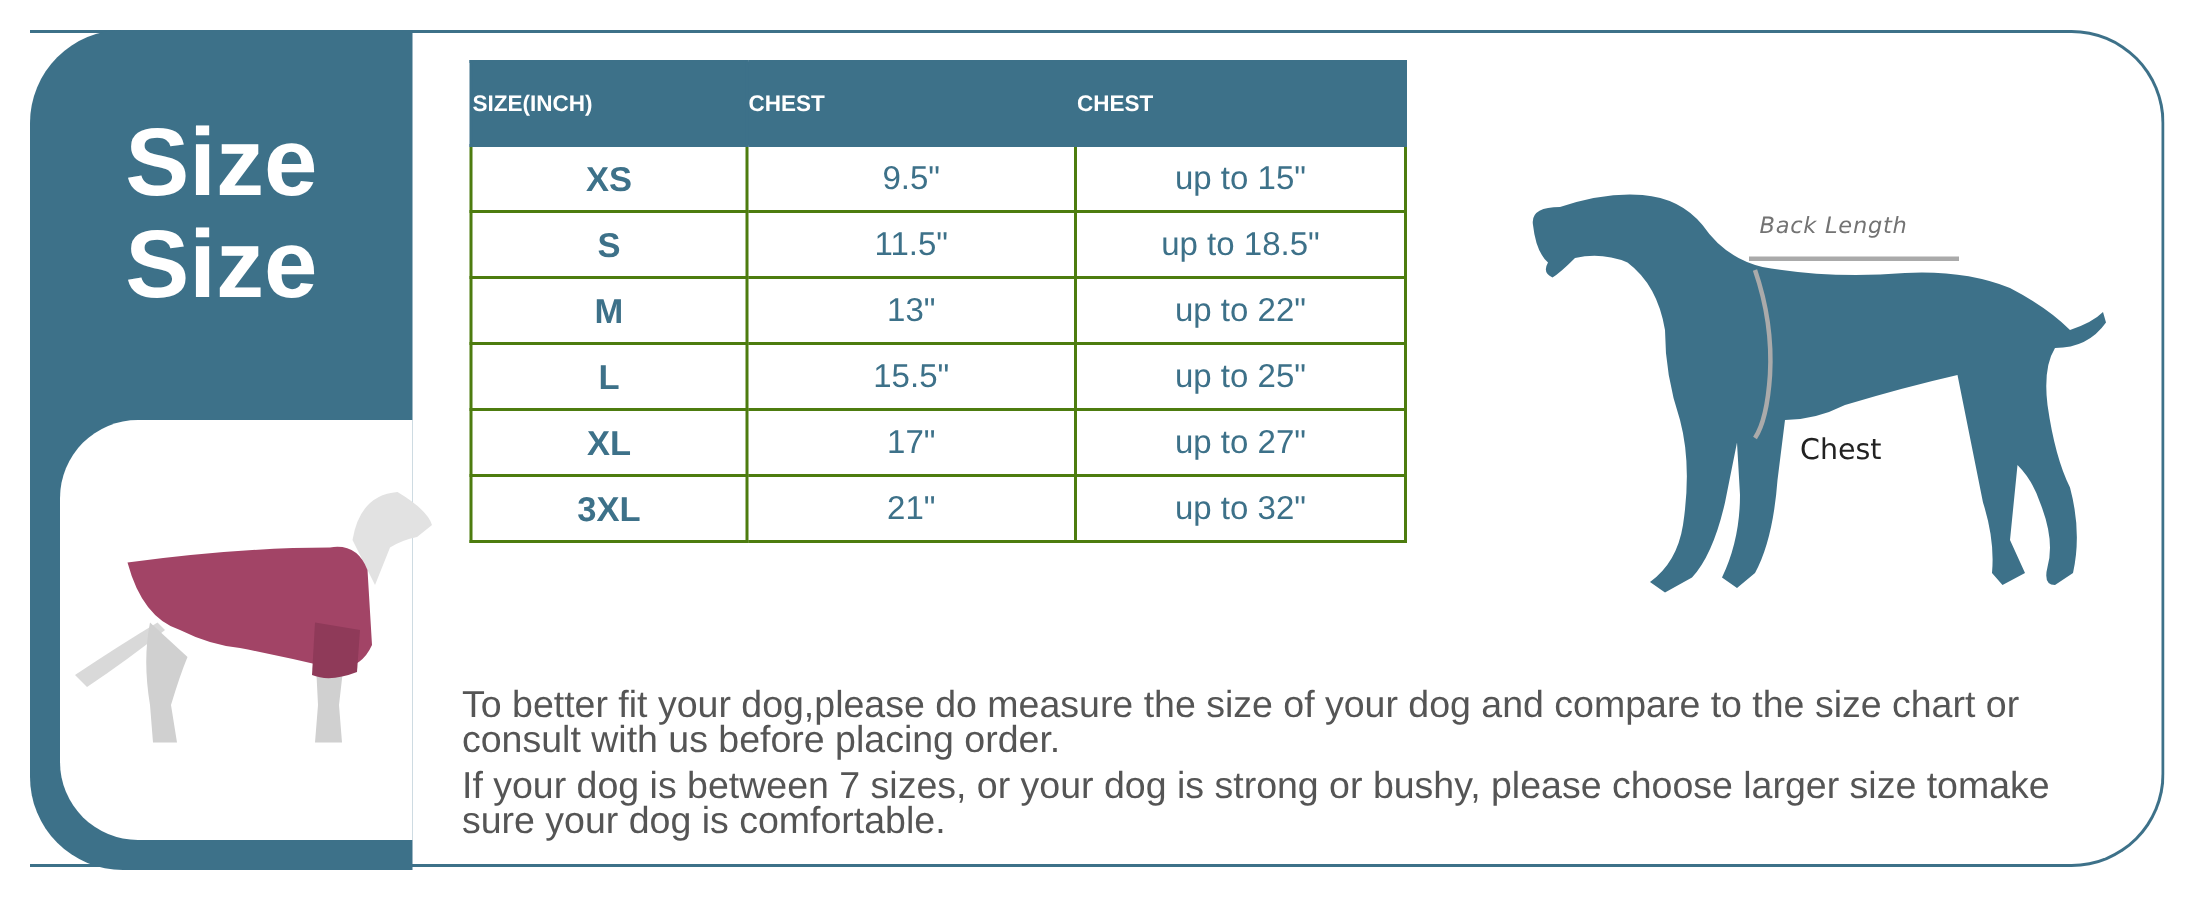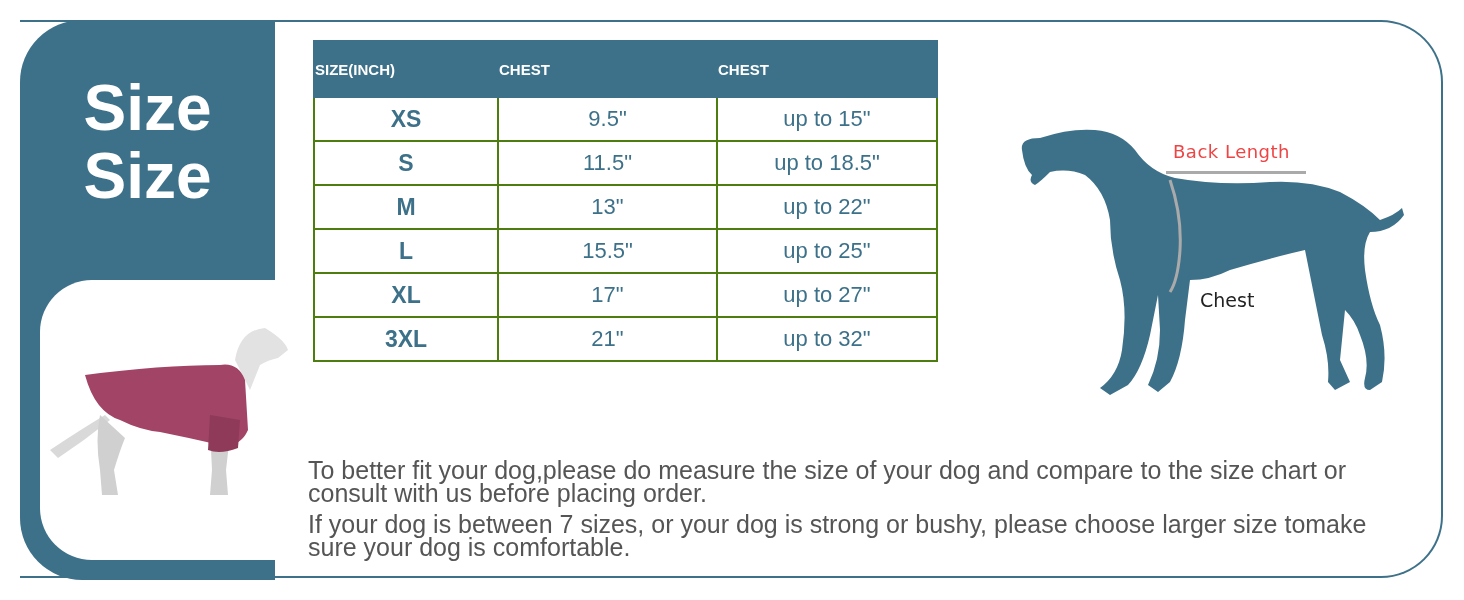--- a/index.html
+++ b/index.html
@@ -37,21 +37,21 @@
     height: 42px; padding: 0; text-align: center; color: #3d7189;
     border: 2px solid #4d7c0f; font-size: 22px;
   }
   table.size-table td.size { font-weight: bold; font-size: 23px; }
   col.c1 { width: 184px; } col.c2 { width: 219px; } col.c3 { width: 220px; }
 
   .notes { position: absolute; left: 308px; top: 459px; width: 1110px; color: #555555; font-size: 25px; line-height: 23px; }
   .notes p { margin: 0 0 8px 0; }
 
   .dog-diagram { position: absolute; left: 1010px; top: 120px; width: 400px; height: 290px; }
-  .lbl-back { position: absolute; left: 1173px; top: 141px; font-family: "DejaVu Sans", sans-serif; font-size: 18px; color: #ef4444; letter-spacing: 0.5px; }
+  .lbl-back { position: absolute; left: 1173px; top: 141px; font-family: "DejaVu Sans", sans-serif; font-size: 15px; color: #737373; letter-spacing: 0.5px; font-style: italic; }
   .lbl-back-line { position: absolute; left: 1166px; top: 171px; width: 140px; height: 3px; background: #aaaaaa; }
   .lbl-chest { position: absolute; left: 1200px; top: 289px; font-family: "DejaVu Sans", sans-serif; font-size: 19px; color: #222; }
 </style>
 </head>
 <body>
 
 <div class="frame"></div>
 <div class="teal-left"></div>
 <div class="inner-white"></div>
 

